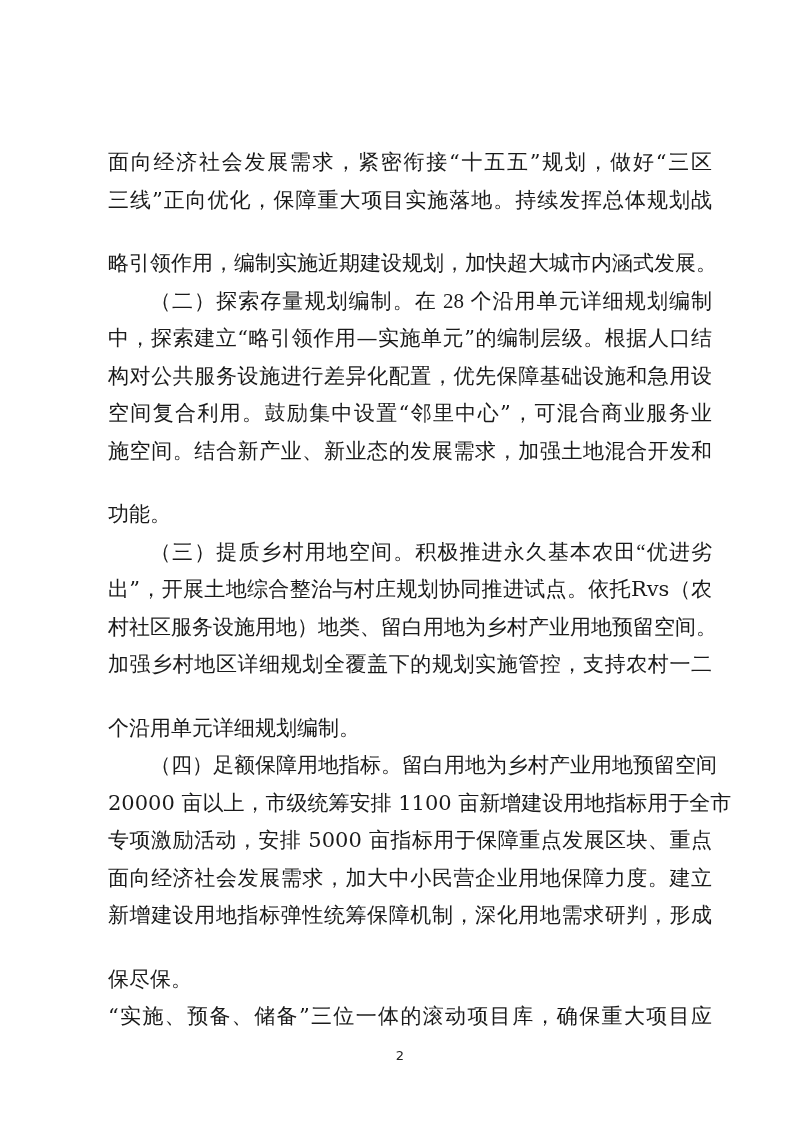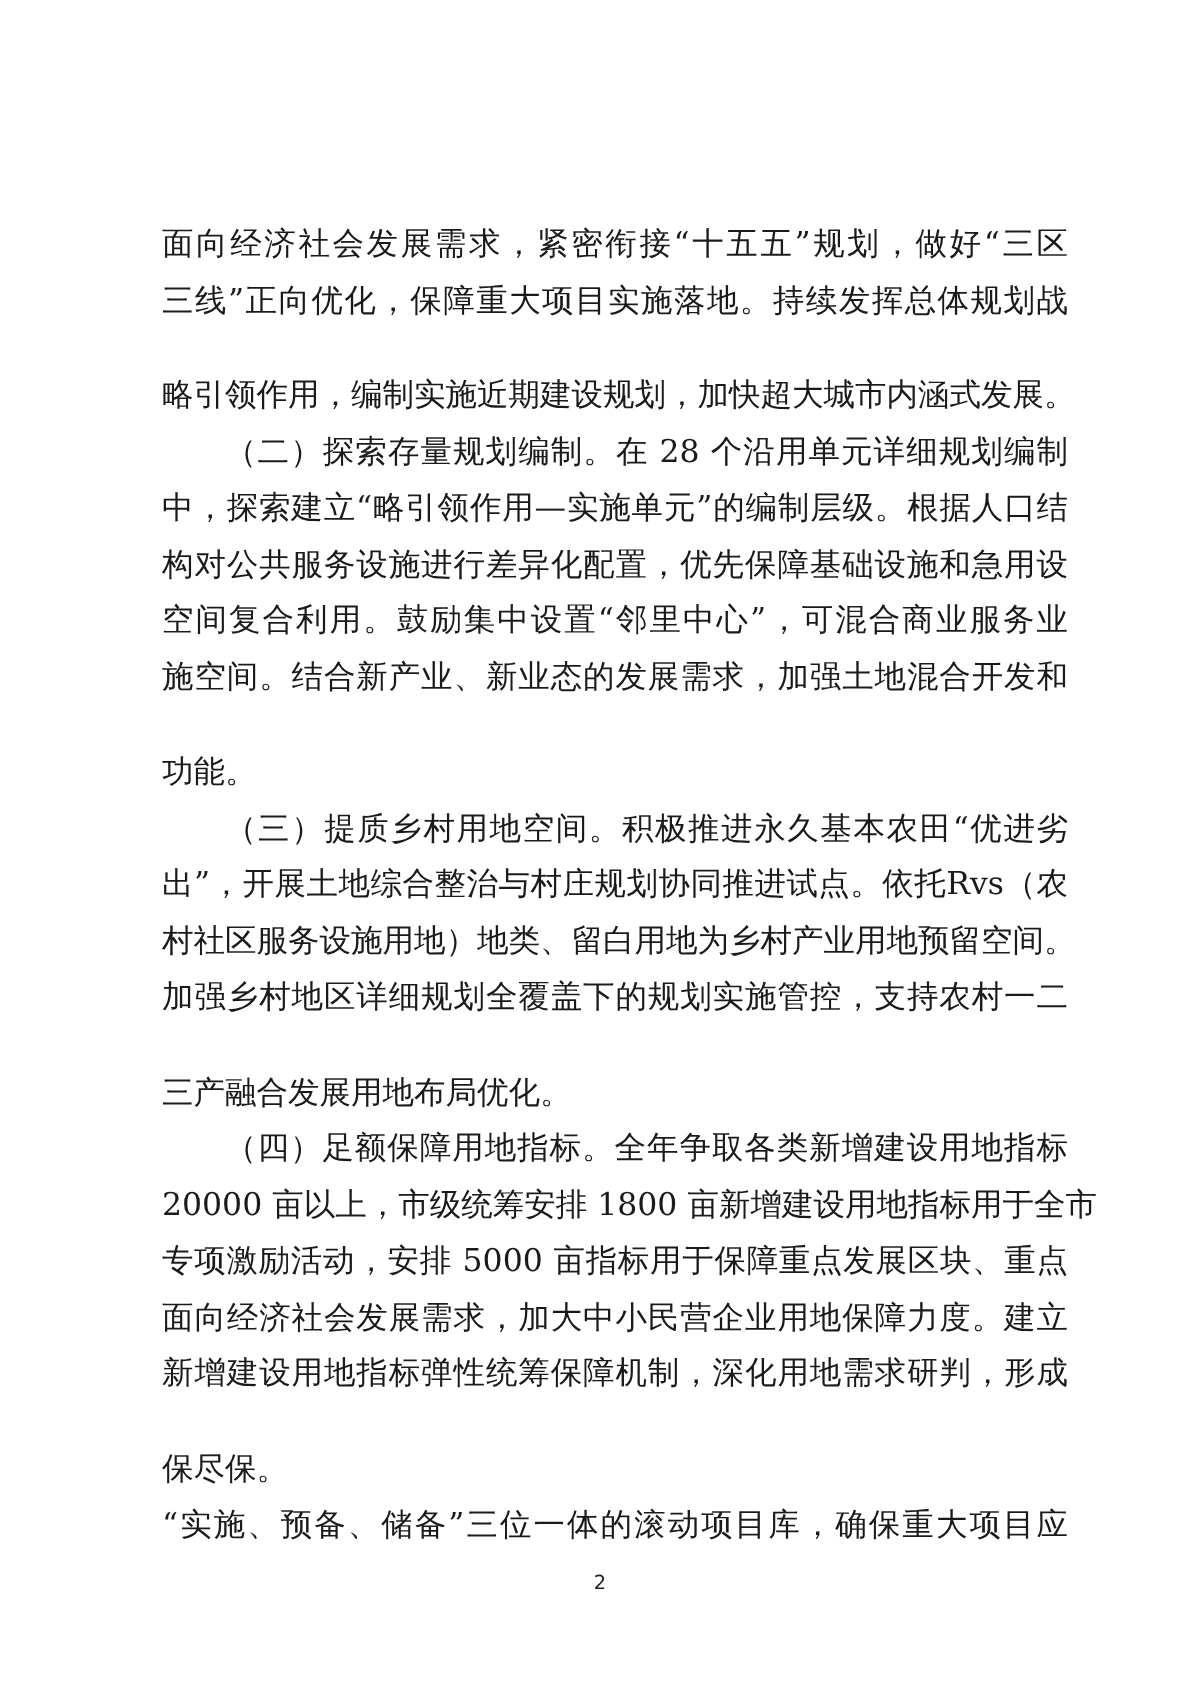--- a/index.html
+++ b/index.html
@@ -10,21 +10,21 @@
   .content {
     position: absolute; left: 108px; top: 144px; width: 604px;
     font-family: "DejaVu Serif", "Liberation Serif", serif;
     font-size: 21px; color: #1a1a1a;
   }
   .line {
     height: 37.5px; line-height: 37.5px; white-space: nowrap;
     text-align: justify; text-align-last: justify; display: block;
   }
   .line.last { text-align-last: left; margin-top: 26px; }
-  .line.indent { padding-left: 42px; }
+  .line.indent { padding-left: 42px; font-family: Liberation Serif, serif; }
   .heading {
     font-family: "DejaVu Sans", "Liberation Sans", sans-serif;
     font-weight: bold; padding-left: 42px; text-align-last: left;
   }
   .page-number {
     position: absolute; left: 0; width: 800px; top: 1048px; text-align: center;
     font-family: "DejaVu Sans", "Liberation Sans", sans-serif; font-size: 13px; color: #222;
   }
 </style>
 </head>
@@ -46,27 +46,27 @@
       <span class="line">空间复合利用。鼓励集中设置“邻里中心”，可混合商业服务业</span>
       <span class="line">施空间。结合新产业、新业态的发展需求，加强土地混合开发和</span>
       <span class="line last">功能。</span>
     </div>
 
     <div>
       <span class="line indent">（三）提质乡村用地空间。积极推进永久基本农田“优进劣</span>
       <span class="line">出”，开展土地综合整治与村庄规划协同推进试点。依托Rvs（农</span>
       <span class="line">村社区服务设施用地）地类、留白用地为乡村产业用地预留空间。</span>
       <span class="line">加强乡村地区详细规划全覆盖下的规划实施管控，支持农村一二</span>
-      <span class="line last">三产融合发展用地布局优化。</span>
+      <span class="line last">个沿用单元详细规划编制。</span>
     </div>
 
 
     <div>
-      <span class="line indent">（四）足额保障用地指标。全年争取各类新增建设用地指标</span>
-      <span class="line">20000 亩以上，市级统筹安排 1800 亩新增建设用地指标用于全市</span>
+      <span class="line indent">（四）足额保障用地指标。留白用地为乡村产业用地预留空间</span>
+      <span class="line">20000 亩以上，市级统筹安排 1100 亩新增建设用地指标用于全市</span>
       <span class="line">专项激励活动，安排 5000 亩指标用于保障重点发展区块、重点</span>
       <span class="line">面向经济社会发展需求，加大中小民营企业用地保障力度。建立</span>
       <span class="line">新增建设用地指标弹性统筹保障机制，深化用地需求研判，形成</span>
       <span class="line last">保尽保。</span>
       <span class="line">“实施、预备、储备”三位一体的滚动项目库，确保重大项目应</span>
     </div>
   </div>
   <div class="page-number">2</div>
 </div>
 

